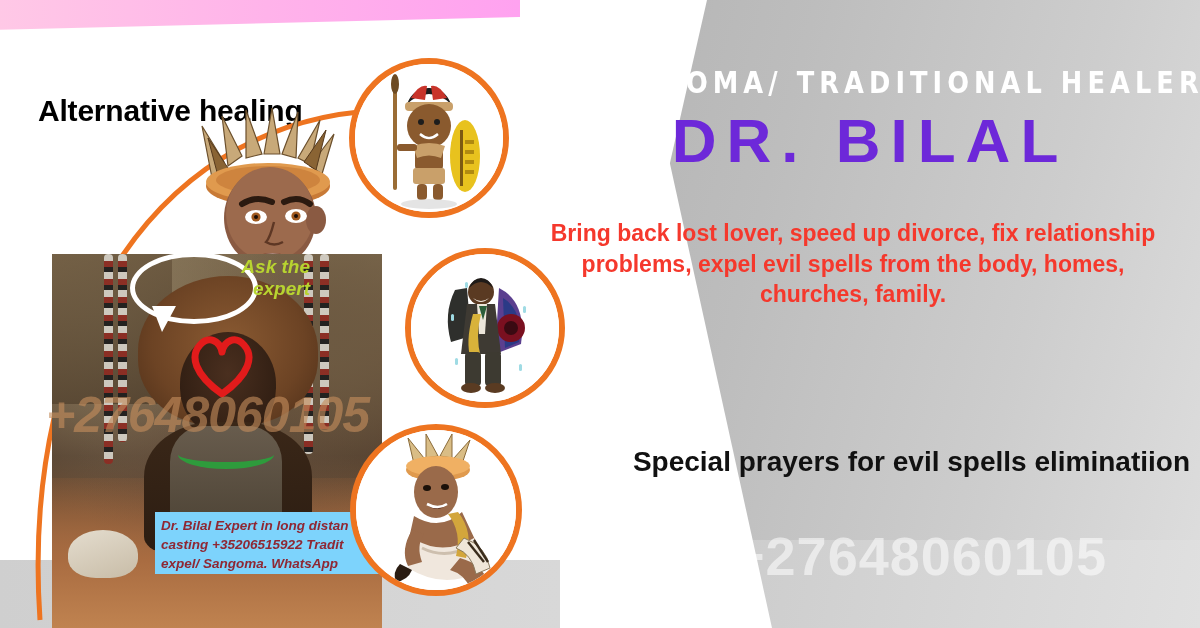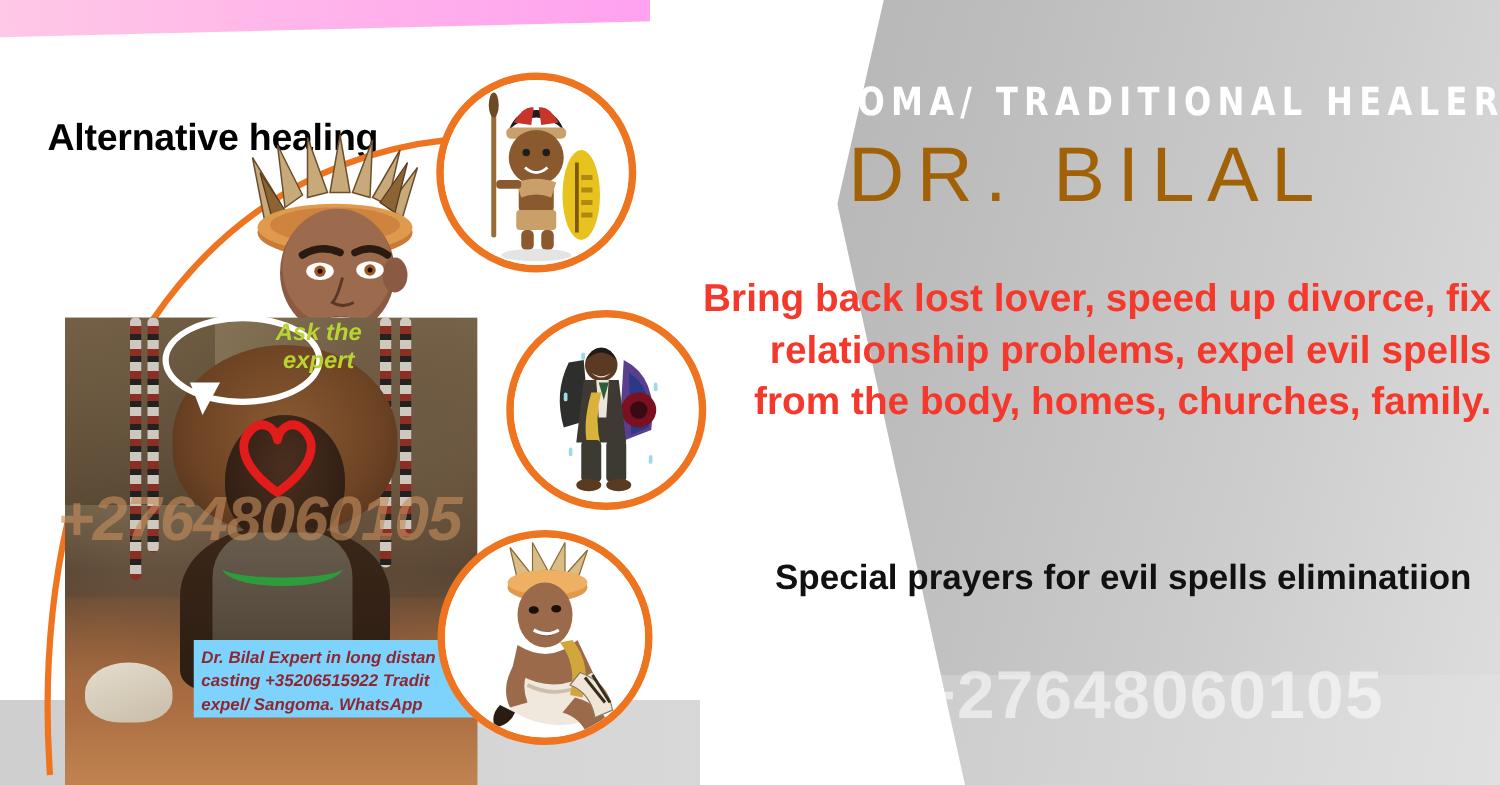--- a/index.html
+++ b/index.html
@@ -120,21 +120,21 @@
     background:transparent;
   }
   .speech-tail{
     position:absolute;left:152px;top:306px;width:0;height:0;
     border-left:10px solid transparent;border-right:14px solid transparent;
     border-top:26px solid #ffffff;
   }
   .ask-expert{
     position:absolute;left:200px;top:256px;width:110px;
     font-size:19px;font-weight:bold;font-style:italic;color:#b8d430;
-    line-height:1.15;text-align:center;z-index:6;
+    line-height:1.15;text-align:right;z-index:6;
   }
   .heart{
     position:absolute;left:186px;top:332px;width:72px;height:66px;z-index:5;
   }
   .watermark-photo{
     position:absolute;left:46px;top:386px;
     font-size:50px;font-weight:bold;font-style:italic;
     color:rgba(196,140,92,.62);
     letter-spacing:-1px;white-space:nowrap;z-index:6;
   }
@@ -162,32 +162,32 @@
   .kicker{
     position:absolute;left:560px;top:64px;width:620px;
     font-size:31px;font-weight:bold;color:#ffffff;
     letter-spacing:5.5px;text-align:center;
     font-family:"DejaVu Sans Condensed","Liberation Sans",sans-serif;
     transform:scaleX(.92);transform-origin:center;
     white-space:nowrap;
   }
   .brand{
     position:absolute;left:560px;top:105px;width:620px;
-    font-size:62px;font-weight:normal;color:#a16207;
+    font-size:62px;font-weight:bold;color:#6d28d9;
     letter-spacing:10px;text-align:center;white-space:nowrap;
   }
   .red-body{
-    position:absolute;left:545px;top:218px;width:648px;
-    font-size:31px;font-weight:bold;color:#f5382c;
-    text-align:right;line-height:1.33;
+    position:absolute;left:529px;top:218px;width:648px;
+    font-size:23px;font-weight:bold;color:#f5382c;
+    text-align:center;line-height:1.33;
   }
   .black-body{
     position:absolute;left:620px;top:443px;width:570px;
     font-size:28px;font-weight:bold;color:#111111;
-    text-align:left;line-height:1.33;
+    text-align:right;line-height:1.33;
   }
   .watermark-right{
     position:absolute;left:640px;top:525px;width:560px;
     font-size:54px;font-weight:bold;color:rgba(255,255,255,.55);
     text-align:center;white-space:nowrap;letter-spacing:1px;
   }
 </style>
 </head>
 <body>
 

